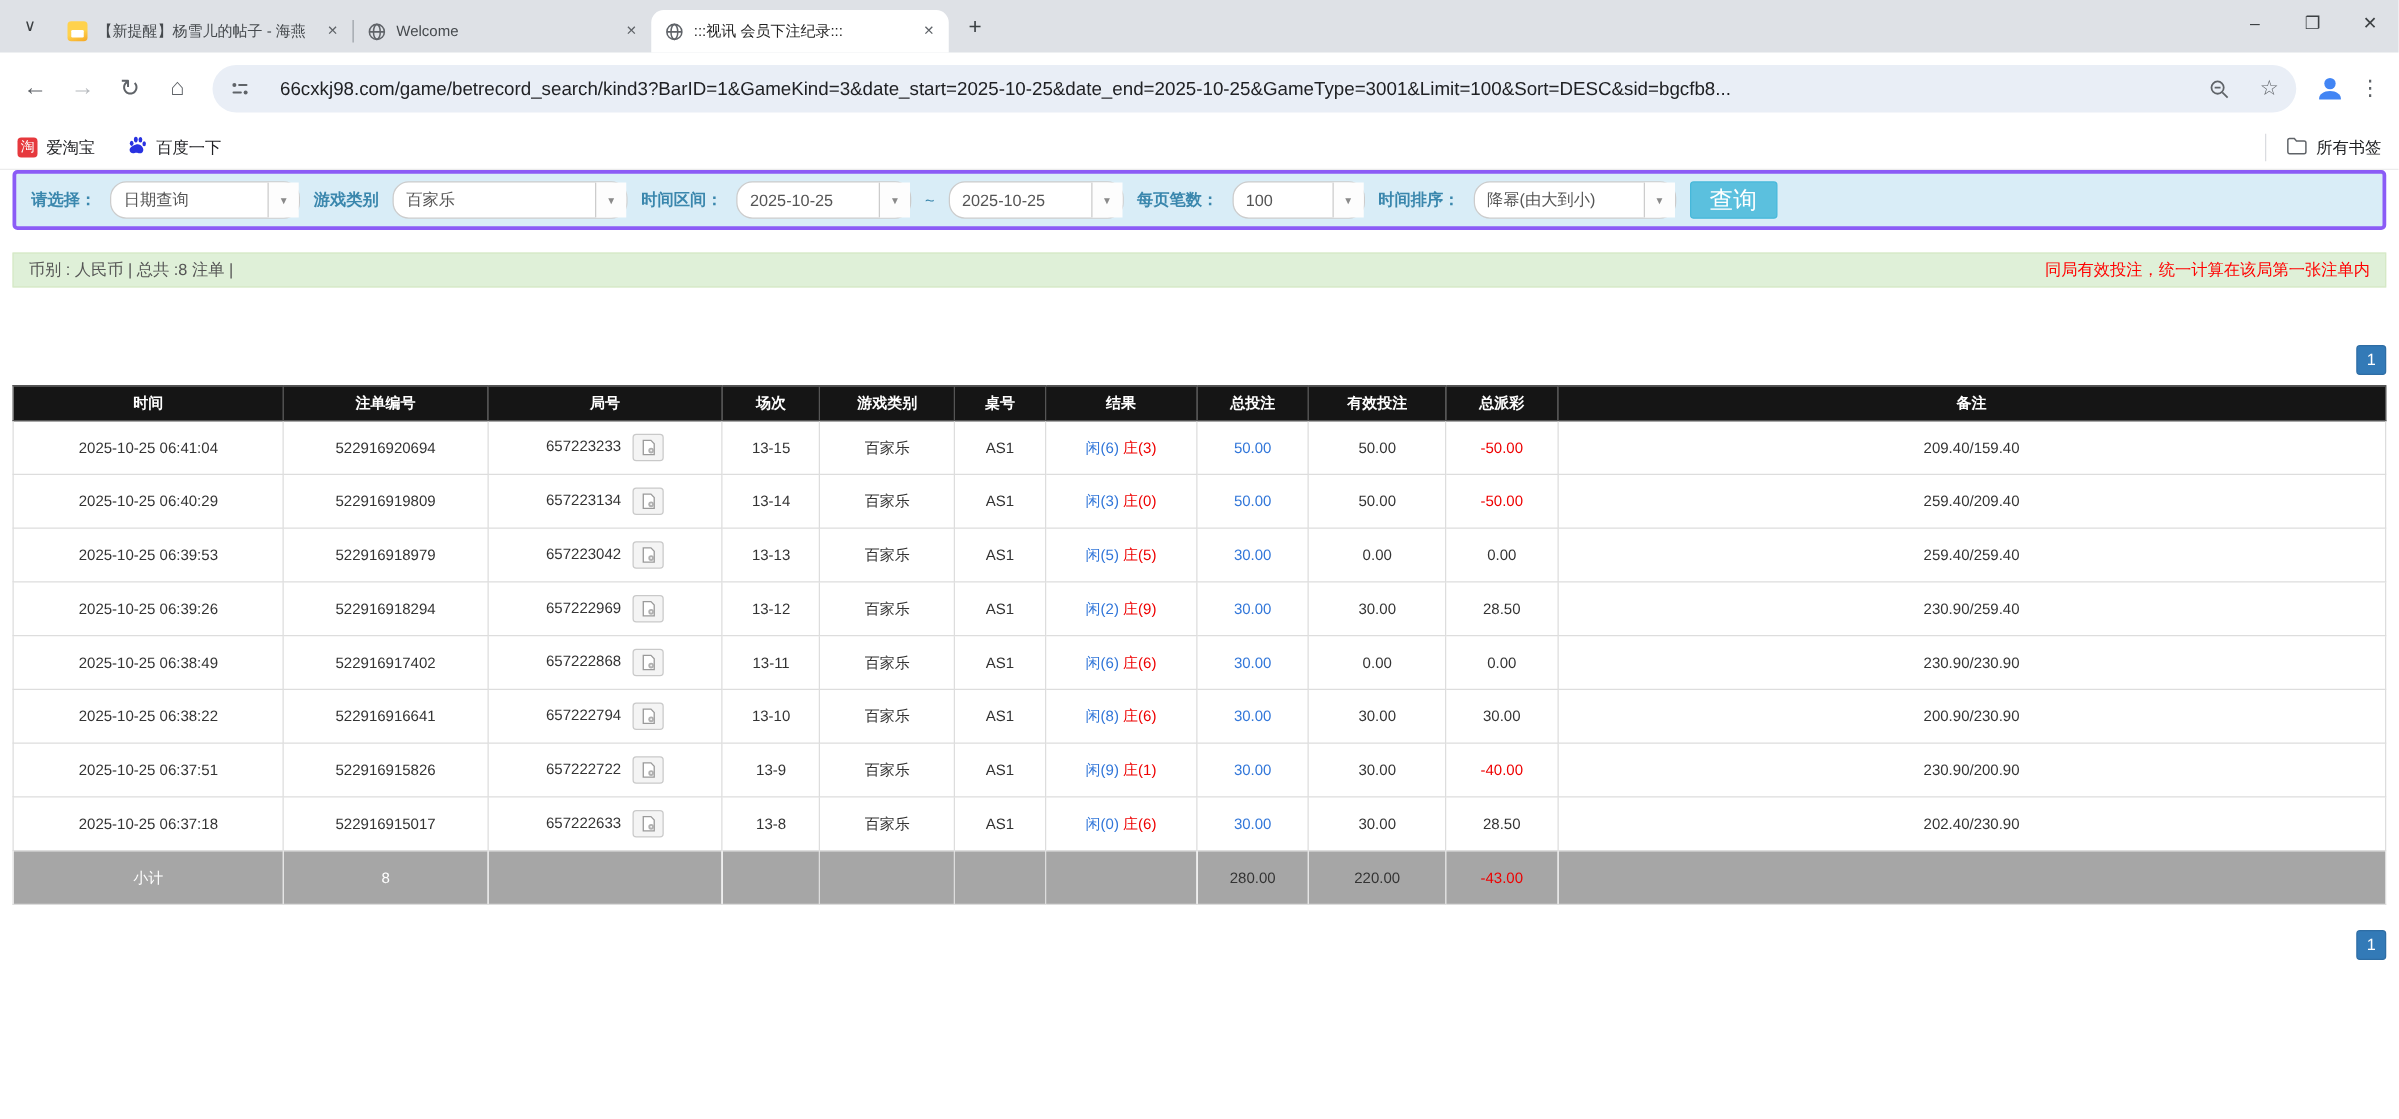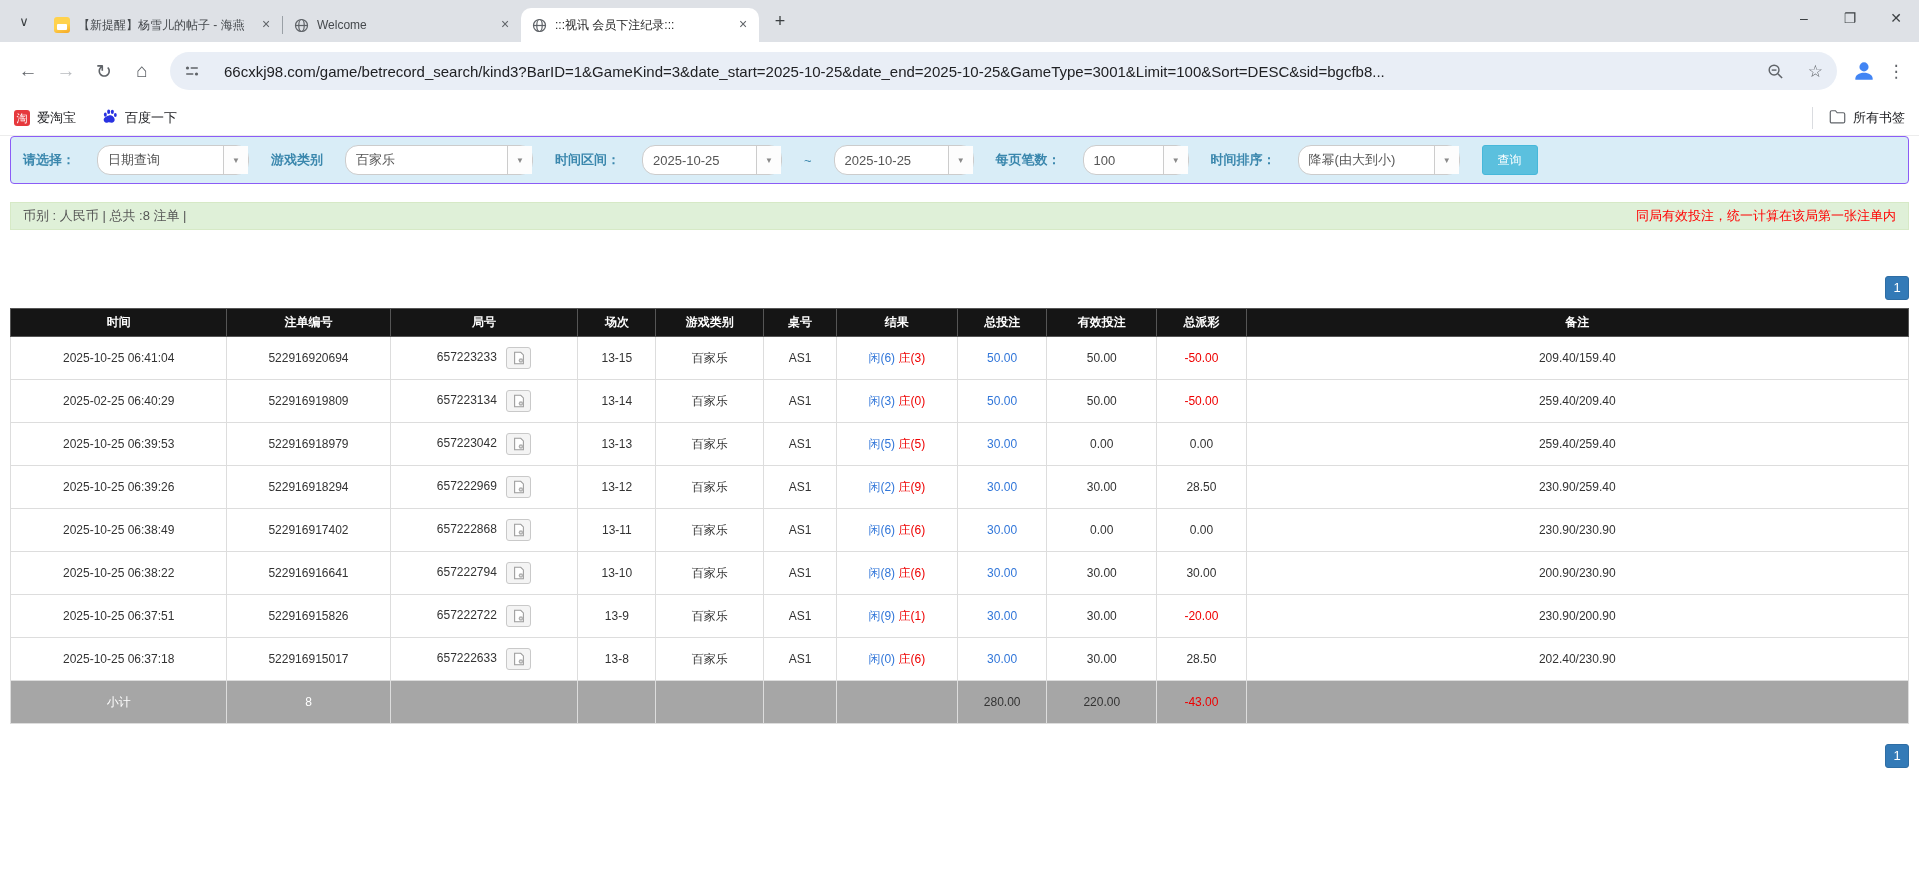--- a/index.html
+++ b/index.html
@@ -36,27 +36,27 @@
 
   .bookmarks { height:36px; background:#fff; border-bottom:1px solid #ececec; display:flex; align-items:center; padding:0 14px; gap:26px; font-size:13px; color:#202124; }
   .bookmark { display:flex; align-items:center; gap:7px; cursor:pointer; }
   .bm-taobao { width:16px; height:16px; background:#e6393d; border-radius:3px; color:#fff; font-size:11px; line-height:16px; text-align:center; }
   .bm-right { margin-left:auto; display:flex; align-items:center; gap:7px; border-left:1px solid #dadce0; padding-left:16px; height:22px; }
 
   
   .page { padding:0 10px; background:#fff; }
   .page-title { margin:28px 0 14px 2px; font-size:15px; color:#333; font-weight:normal; }
 
-  .filterbar { background:#d9edf7; border:1px solid #8b5cf6; border-radius:4px; height:48px; display:flex; align-items:center; padding:0 12px; gap:22px; font-size:13px; }
+  .filterbar { background:#d9edf7; border:3px solid #8b5cf6; border-radius:4px; height:48px; display:flex; align-items:center; padding:0 12px; gap:11px; font-size:13px; }
   .flabel { color:#3a87ad; font-weight:bold; white-space:nowrap; }
   .fselect { background:#fff; border:1px solid #ccc; border-radius:13px; height:30px; display:flex; align-items:stretch; cursor:pointer; }
   .fselect .val { display:flex; align-items:center; padding:0 10px; color:#555; flex:1; white-space:nowrap; }
   .fselect .arrow { width:25px; border-left:1px solid #ccc; display:flex; align-items:center; justify-content:center; color:#8a8a8a; font-size:8px; background:#fdfdfd; }
   .tilde { color:#3a87ad; }
-  .search-btn { background:#5bc0de; border:1px solid #46b8da; color:#fff; border-radius:3px; height:30px; padding:0 15px; font-size:12px; cursor:pointer; }
+  .search-btn { background:#5bc0de; border:1px solid #46b8da; color:#fff; border-radius:3px; height:30px; padding:0 15px; font-size:19px; cursor:pointer; }
 
   .infobar { margin-top:18px; background:#dff0d8; border:1px solid #d6e9c6; height:28px; display:flex; align-items:center; justify-content:space-between; padding:0 12px; font-size:13px; color:#555; }
   .infobar .note { color:#ff0000; }
 
   .pager { display:flex; justify-content:flex-end; }
   .pager.top { margin-top:46px; }
   .pager.bottom { margin-top:20px; }
   .page-num { min-width:24px; height:24px; line-height:22px; text-align:center; background:#337ab7; border:1px solid #2e6da4; color:#fff; font-size:13px; border-radius:3px; cursor:pointer; }
 
   table.bets { width:100%; border-collapse:collapse; margin-top:8px; font-size:12px; color:#333; table-layout:fixed; }
@@ -277,21 +277,21 @@
     <td>
       <span class="res-p">闲(6)</span>
       <span class="res-b">庄(3)</span>
     </td>
     <td class="blue">50.00</td>
     <td>50.00</td>
     <td class="maybe-neg neg">-50.00</td>
     <td>209.40/159.40</td>
   </tr>
         <tr class="data-row">
-    <td>2025-02-25 06:40:29</td>
+    <td>2025-10-25 06:40:29</td>
     <td>522916919809</td>
     <td>
       <span>657223134</span>
       <span class="round-btn">
         <svg width="14" height="14" viewBox="0 0 16 16">
                 <path d="M3 1.5h7l3 3v10H3z" fill="#fff" stroke="#9a9a9a" stroke-width="1.2"></path>
                 <circle cx="10.2" cy="10.8" r="2.6" fill="#b0b0b0"></circle>
                 <circle cx="10.2" cy="10.8" r="0.9" fill="#f4f4f4"></circle>
               </svg>
       </span>
@@ -423,21 +423,21 @@
     </td>
     <td>13-9</td>
     <td>百家乐</td>
     <td>AS1</td>
     <td>
       <span class="res-p">闲(9)</span>
       <span class="res-b">庄(1)</span>
     </td>
     <td class="blue">30.00</td>
     <td>30.00</td>
-    <td class="maybe-neg neg">-20.00</td>
+    <td class="maybe-neg neg">-40.00</td>
     <td>230.90/200.90</td>
   </tr>
         <tr class="data-row">
     <td>2025-10-25 06:37:18</td>
     <td>522916915017</td>
     <td>
       <span>657222633</span>
       <span class="round-btn">
         <svg width="14" height="14" viewBox="0 0 16 16">
                 <path d="M3 1.5h7l3 3v10H3z" fill="#fff" stroke="#9a9a9a" stroke-width="1.2"></path>

